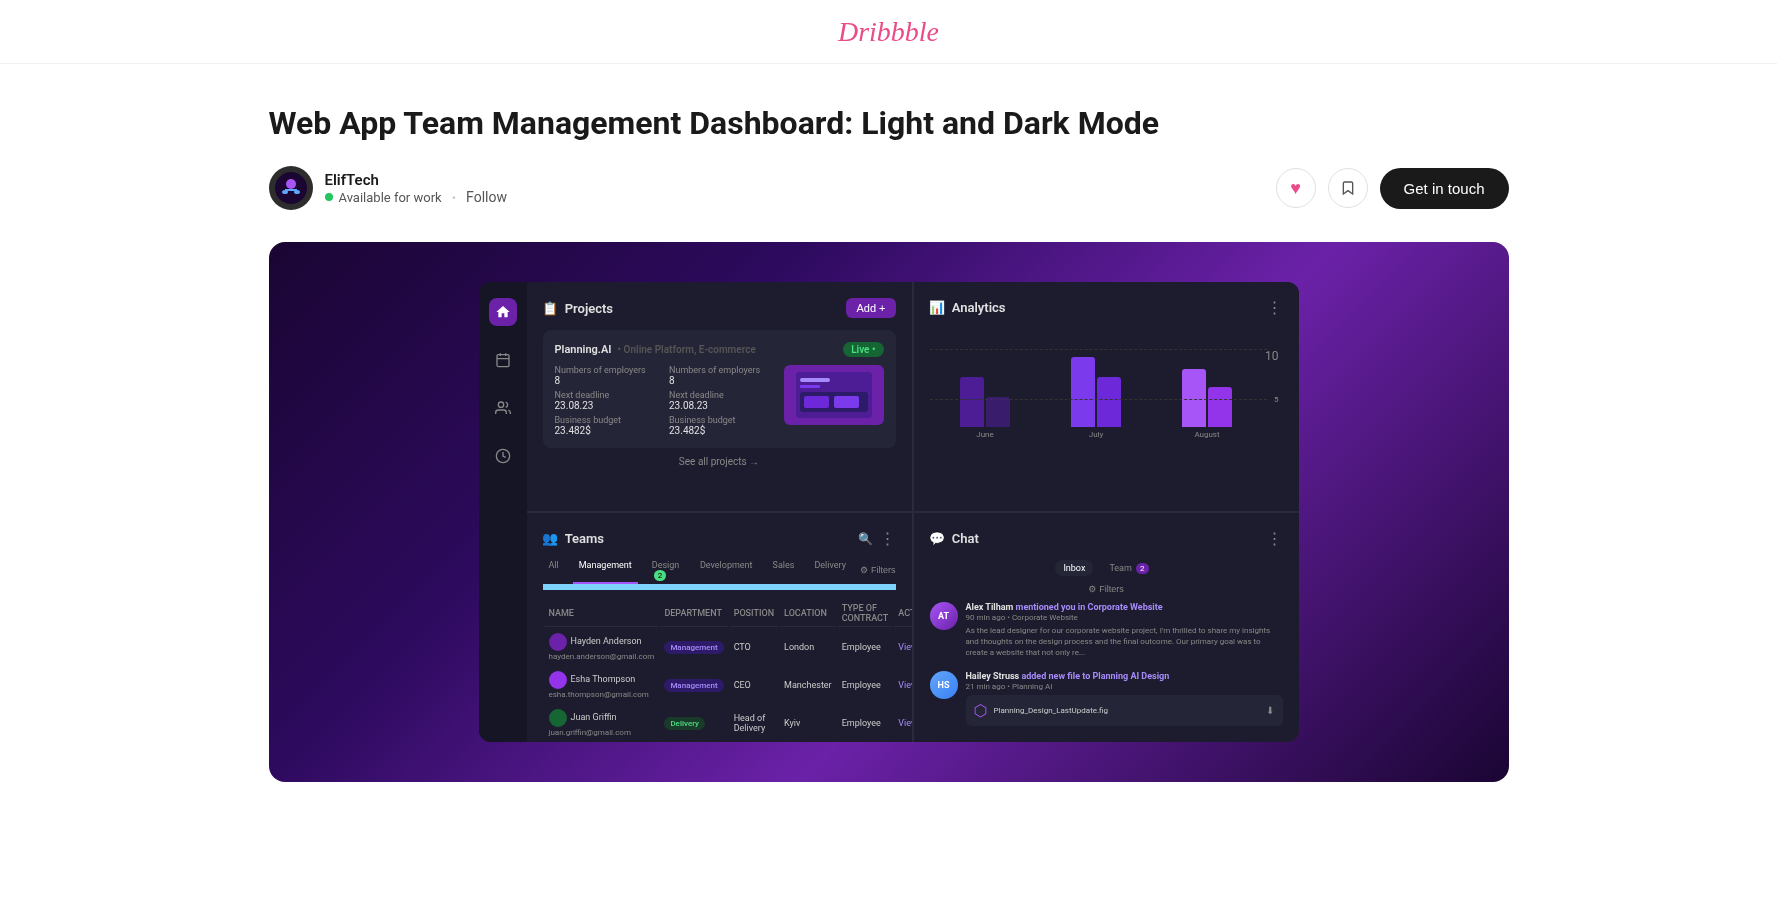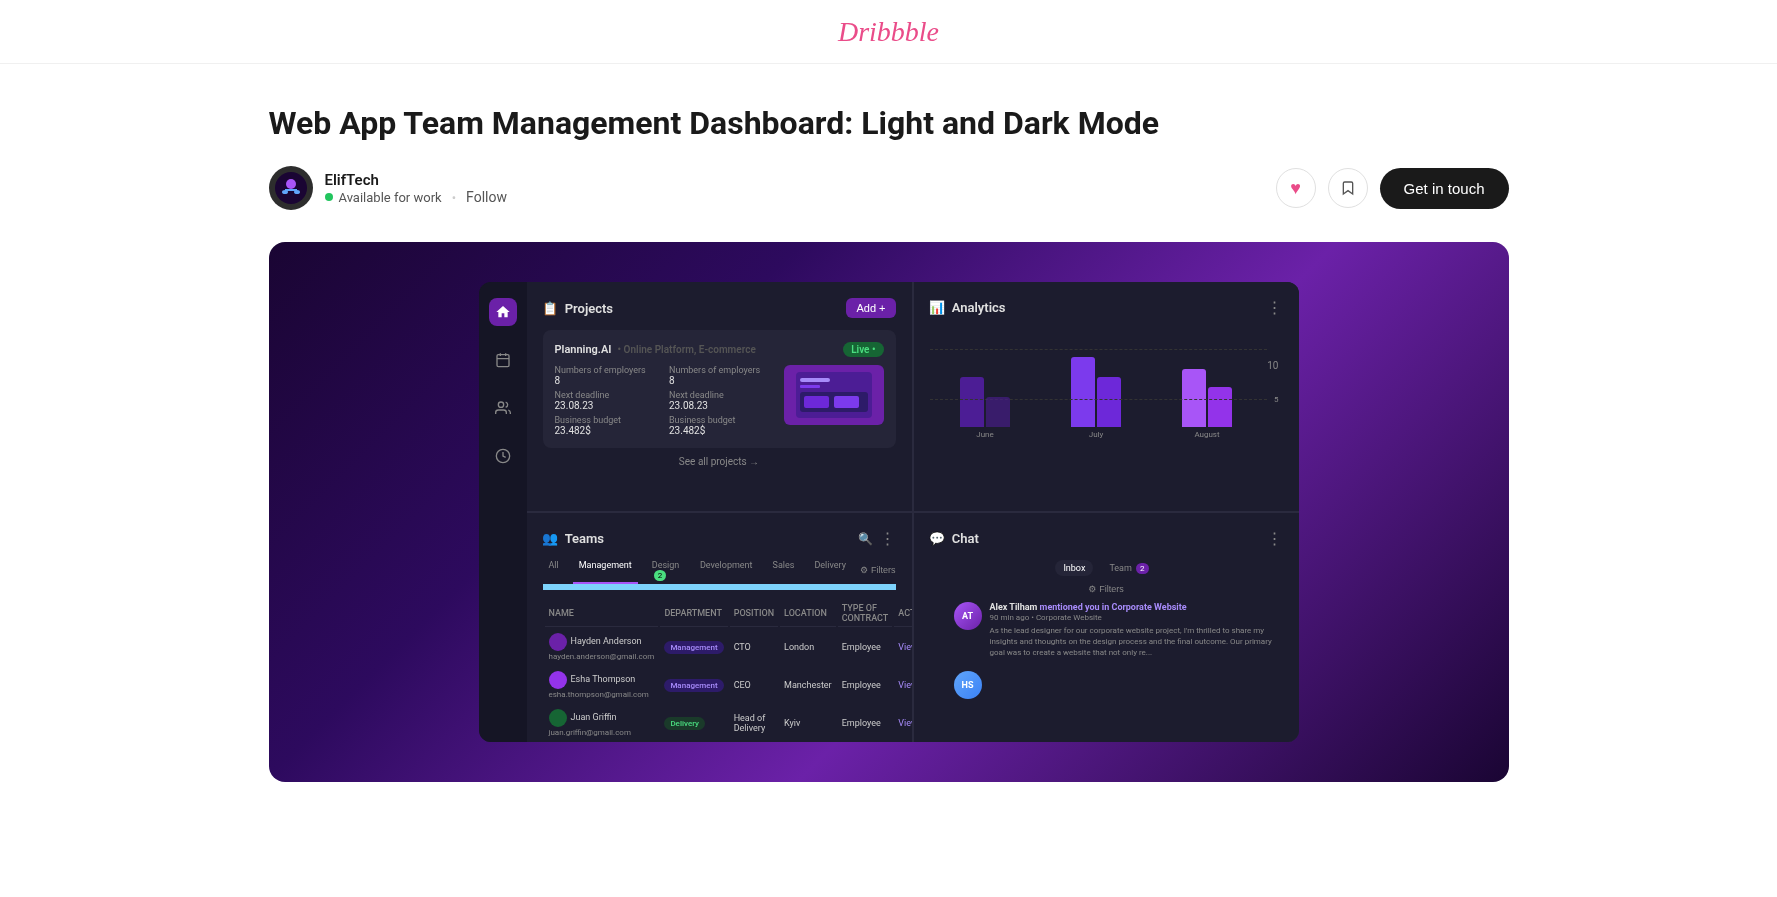--- a/index.html
+++ b/index.html
@@ -447,21 +447,20 @@
       height: 28px;
       border-radius: 50%;
       background: linear-gradient(135deg, #a855f7, #6b21a8);
       flex-shrink: 0;
       display: flex;
       align-items: center;
       justify-content: center;
       color: white;
       font-size: 9px;
       font-weight: bold;
-      margin-left: 24px;
     }
     .chat-content { flex: 1; }
     .chat-name {
       font-size: 9px;
       color: #e0e0e0;
       font-weight: 700;
       margin-bottom: 1px;
     }
     .chat-name span { color: #a78bfa; }
     .chat-time {
@@ -639,21 +638,21 @@
           <div class="panel-header">
             <div class="panel-title">
               <span>📊</span>
               <span>Analytics</span>
             </div>
             <button class="more-btn">⋮</button>
           </div>
           <div class="analytics-chart">
             <div style="position:relative; width:100%; height:100px;">
 
-              <div style="position:absolute; top:11px; right:4px; font-size:10px; color:#888;">10</div>
+              <div style="position:absolute; top:0; right:4px; font-size:12px; color:#888;">10</div>
               <div style="position:absolute; top:50%; right:4px; font-size:8px; color:#888; transform:translateY(-50%)">5</div>
               <div style="position:absolute; top:0; width:calc(100% - 16px); border-top: 1px dashed #333;"></div>
               <div style="position:absolute; top:50%; width:calc(100% - 16px); border-top: 1px dashed #333;"></div>
 
               <div style="display:flex; align-items:flex-end; justify-content: space-around; width: calc(100% - 20px); height:90px; padding-top:10px;">
                 <div style="display:flex;flex-direction:column;align-items:center;">
                   <div style="display:flex;align-items:flex-end;gap:2px;">
                     <div style="width:24px;height:50px;background:#4c1d95;border-radius:3px 3px 0 0;"></div>
                     <div style="width:24px;height:30px;background:#4c1d95;border-radius:3px 3px 0 0;opacity:0.6;"></div>
                   </div>
@@ -777,19 +776,30 @@
               </div>
               <div class="chat-time">90 min ago • Corporate Website</div>
               <div class="chat-text">
                 As the lead designer for our corporate website project, I'm thrilled to share my insights and thoughts on the design process and the final outcome. Our primary goal was to create a website that not only re...
               </div>
             </div>
           </div>
 
           <div class="chat-message">
             <div class="chat-avatar" style="background:linear-gradient(135deg,#60a5fa,#3b82f6)">HS</div>
+            <div class="chat-content">
+              <div class="chat-name">
+                Hailey Struss <span>added new file to Planning AI Design</span>
+              </div>
+              <div class="chat-time">21 min ago • Planning AI</div>
+              <div class="chat-file">
+                <span class="file-icon">⬡</span>
+                <span class="file-name">Planning_Design_LastUpdate.fig</span>
+                <span class="file-download">⬇</span>
+              </div>
+            </div>
           </div>
         </div>
 
       </div>
     </div>
   </div>
 </main>
 
 </body></html>

